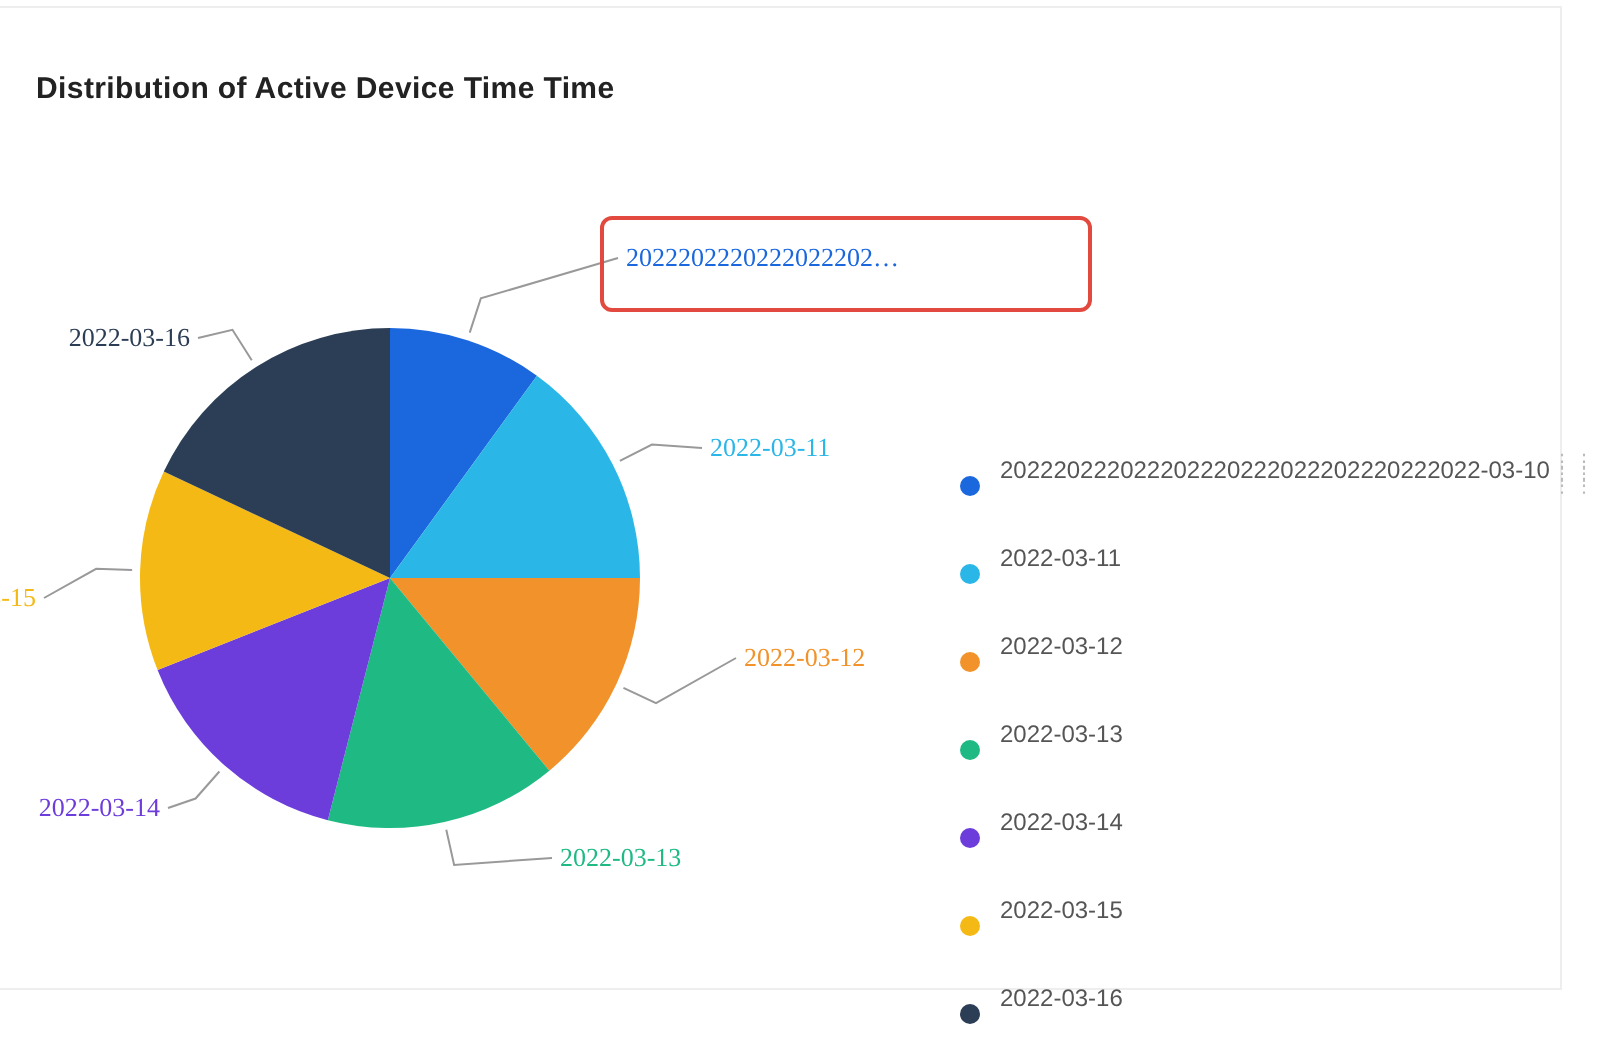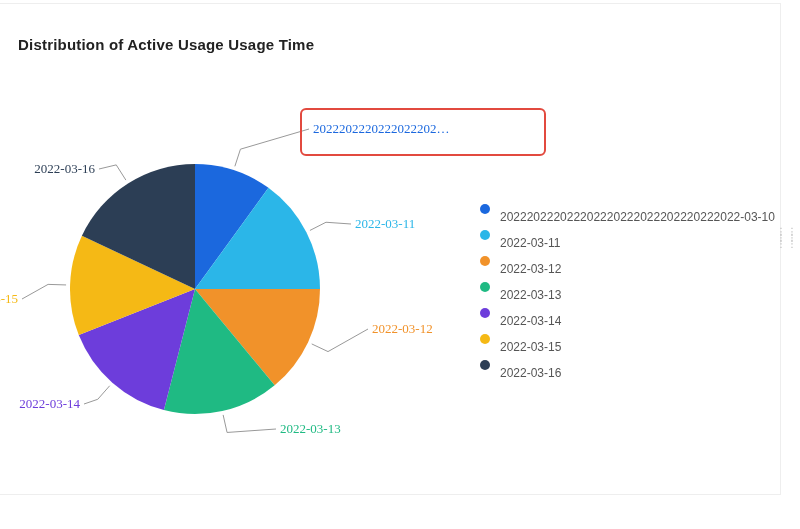--- a/index.html
+++ b/index.html
@@ -36,41 +36,41 @@
     pointer-events: none;
   }
 
   .legend {
     position: absolute;
     left: 480px; top: 200px;
     font-size: 12px;
     color: #555;
     line-height: 26px;
   }
-  .legend-row { display: flex; align-items: flex-start; white-space: nowrap; }
+  .legend-row { display: flex; align-items: flex-end; white-space: nowrap; margin-top: 18px; }
   .swatch {
     width: 10px; height: 10px; border-radius: 50%;
     margin-right: 10px; flex: 0 0 auto;
   }
   .legend-label { color: #555; }
   .leader { stroke: #999; stroke-width: 1; fill: none; }
 
   .drag-dots {
     position: absolute; right: -6px; top: 225px;
     width: 10px; height: 18px;
     color: #bbb; font-size: 10px; letter-spacing: 1px; line-height: 6px;
     user-select: none;
   }
 </style>
 </head>
 <body>
 
 <div class="card">
 
-  <div class="title">Distribution of Active Usage Usage Time</div>
+  <div class="title">Distribution of Active Device Time Time</div>
 
   <div class="chart-area">
     <svg class="chart-svg" id="pie-svg" viewBox="0 0 460 400">
         <path d="M 195 205 L 195 80 A 125 125 0 0 1 268.47315653655915 103.87287570313157 Z" fill="#1b68de"></path>
         <polyline points="234.86319227436823,82.3137093979252 240.42549817311726,65.19469210461244 309,45" class="leader"></polyline>
         <text x="313" y="49" text-anchor="start" fill="#1b68de" font-size="13">2022202220222022202…</text>
         <path d="M 195 205 L 268.47315653655915 103.87287570313157 A 125 125 0 0 1 320 205 Z" fill="#2bb6e8"></path>
         <polyline points="309.9398416202995,146.43522553359847 325.9779590556901,138.26339653828663 351,140" class="leader"></polyline>
         <text x="355" y="144" text-anchor="start" fill="#2bb6e8" font-size="13">2022-03-11</text>
         <path d="M 195 205 L 320 205 A 125 125 0 0 1 274.6779987185862 301.3141553469737 Z" fill="#f1922a"></path>

